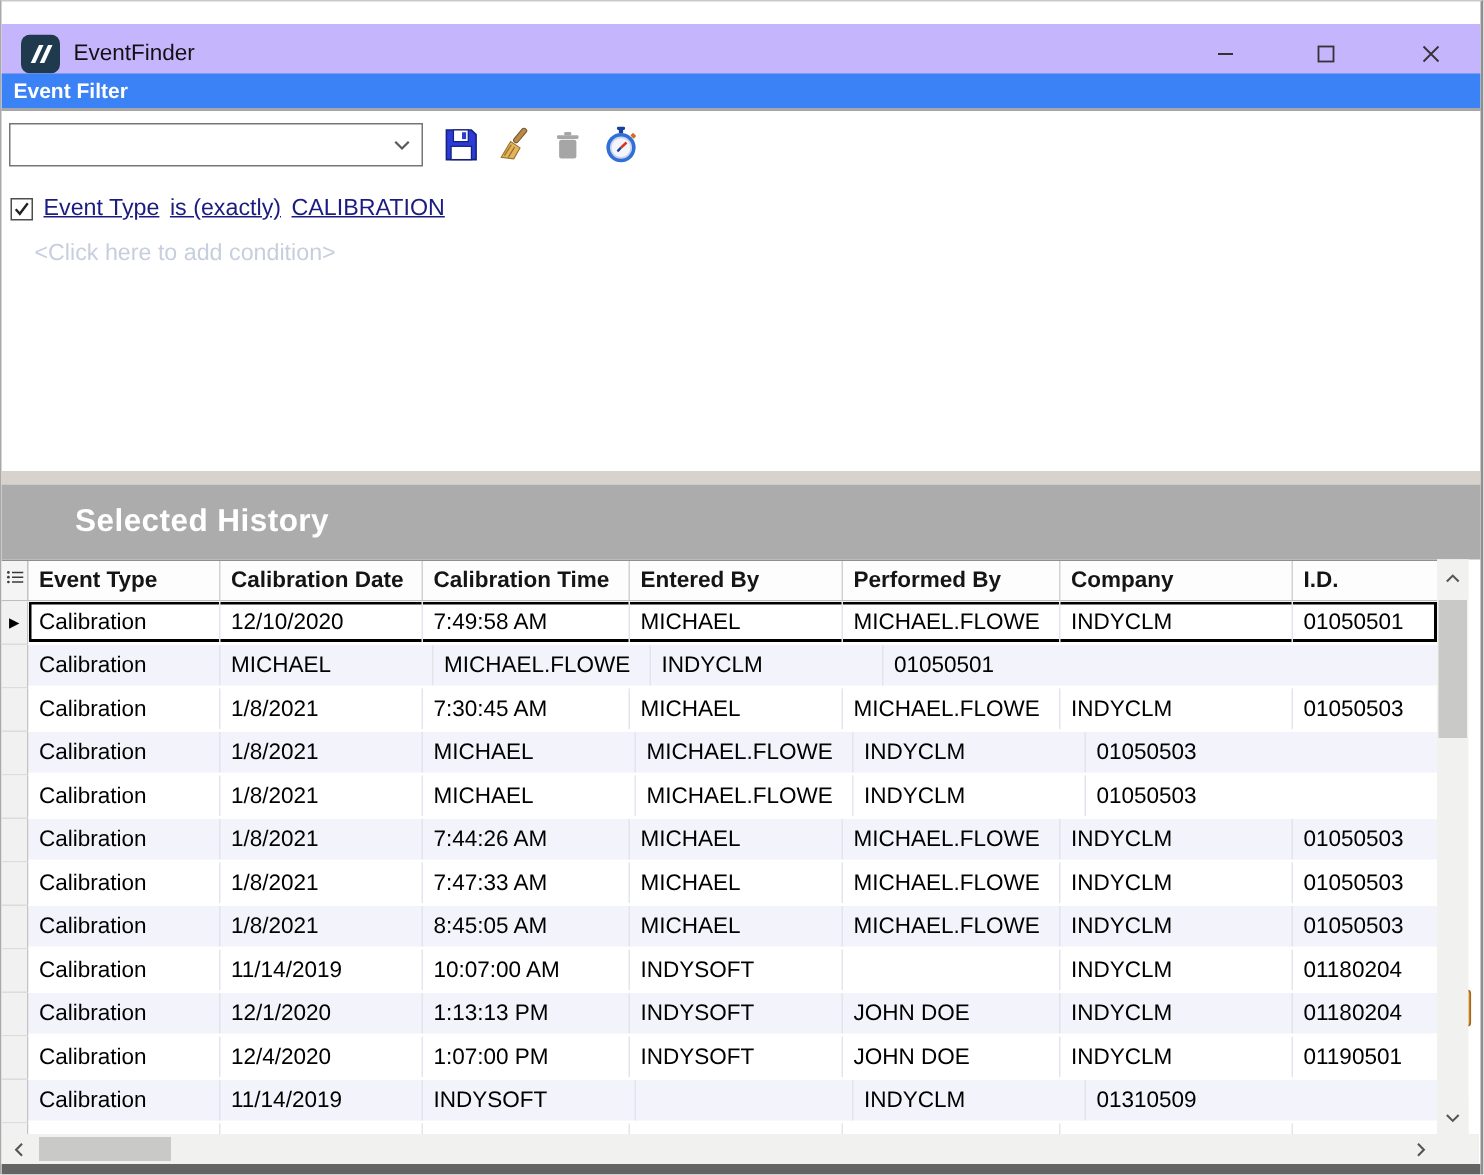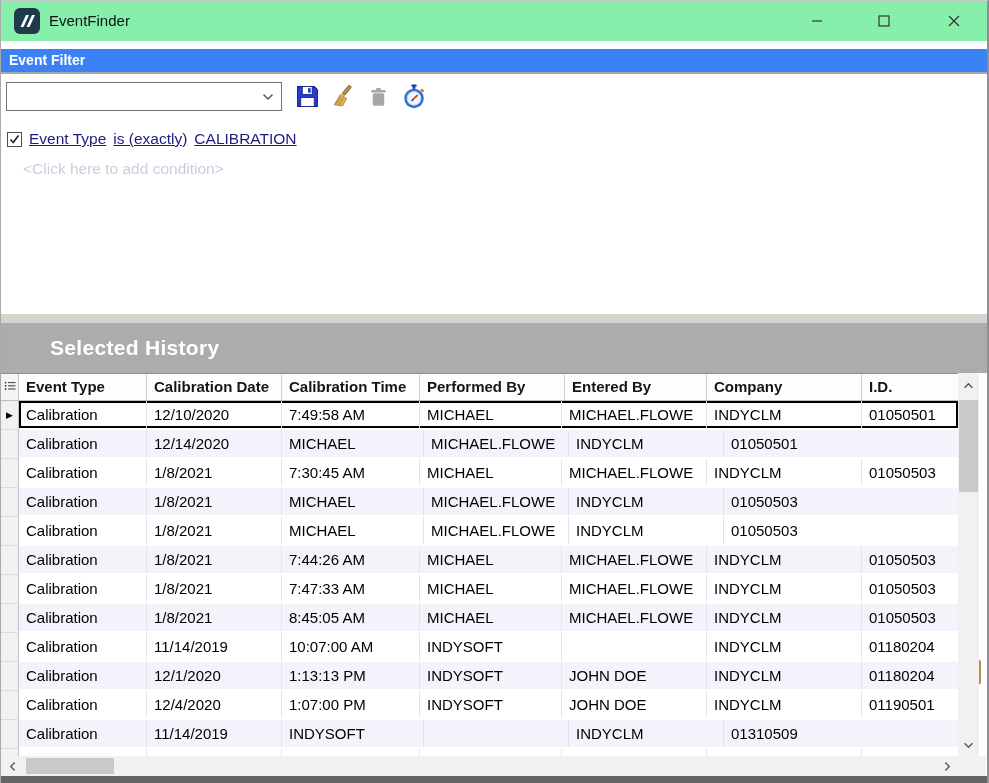--- a/index.html
+++ b/index.html
@@ -2,21 +2,21 @@
 <html><head>
 <meta charset="utf-8">
 <style>
   html,body{margin:0;padding:0;background:#e9e9e9;}
   *{box-sizing:border-box;font-family:"Liberation Sans","DejaVu Sans",sans-serif;}
   .window{
     position:relative;width:989px;height:783px;background:#fff;overflow:hidden;
     border-left:1px solid #a9a9a9;border-top:1px solid #c9c9c9;border-right:2px solid #8f8f8f;
   }
   
-  .titlebar{position:absolute;left:0;top:0;width:100%;height:40px;background:#86efac;}
+  .titlebar{position:absolute;left:0;top:15px;width:100%;height:40px;background:#c4b5fd;}
   .app-logo{position:absolute;left:13px;top:7px;width:26px;height:26px;}
   .title-text{position:absolute;left:48px;top:0;height:40px;line-height:40px;font-size:15px;color:#111;}
   .winbtn{position:absolute;top:0;width:46px;height:40px;display:flex;align-items:center;justify-content:center;background:transparent;border:none;cursor:pointer;}
   .winbtn svg{display:block;}
   
   .filter-header{position:absolute;left:0;top:48px;width:100%;height:25px;background:#3b82f6;border-bottom:2px solid #a7a7a7;}
   .filter-header span{display:block;padding-left:8px;line-height:23px;color:#fff;font-weight:bold;font-size:14px;}
   .combo{background:#fff;border:1px solid #767676;display:flex;align-items:center;position:absolute;}
   .combo .combo-value{flex:1;padding-left:7px;font-size:14px;color:#1a1a1a;white-space:nowrap;overflow:hidden;}
   .combo .combo-arrow{width:26px;display:flex;align-items:center;justify-content:center;align-self:stretch;}
@@ -244,22 +244,22 @@
               <line x1="4" y1="5.8" x2="11.5" y2="5.8" stroke="#3a3a3a"></line>
             <circle cx="1.6" cy="9" r=".9" fill="#3a3a3a"></circle>
               <line x1="4" y1="9" x2="11.5" y2="9" stroke="#3a3a3a"></line>
           </svg>
         </span>
       </div>
 
     <div class="hcell c0">Event Type</div>
         <div class="hcell c1">Calibration Date</div>
         <div class="hcell c2">Calibration Time</div>
+        <div class="hcell c3">Entered By</div>
         <div class="hcell c4">Performed By</div>
-        <div class="hcell c3">Entered By</div>
         <div class="hcell c5">Company</div>
         <div class="hcell c6">I.D.</div>
       </div>
     <div class="grid-body">
 
     <div class="trow current">
           <div class="rowsel">▶</div>
           <div class="cells">
             <div class="tcell c0">Calibration</div>
             <div class="tcell c1">12/10/2020</div>
@@ -267,21 +267,20 @@
             <div class="tcell c3">MICHAEL</div>
             <div class="tcell c4">MICHAEL.FLOWE</div>
             <div class="tcell c5">INDYCLM</div>
             <div class="tcell c6">01050501</div>
           </div>
         </div>
         <div class="trow alt">
           <div class="rowsel"></div>
           <div class="cells">
             <div class="tcell c0">Calibration</div>
-            <div class="tcell c1">12/14/2020</div>
             <div class="tcell c3">MICHAEL</div>
             <div class="tcell c4">MICHAEL.FLOWE</div>
             <div class="tcell c5">INDYCLM</div>
             <div class="tcell c6">01050501</div>
           </div>
         </div>
         <div class="trow">
           <div class="rowsel"></div>
           <div class="cells">
             <div class="tcell c0">Calibration</div>

